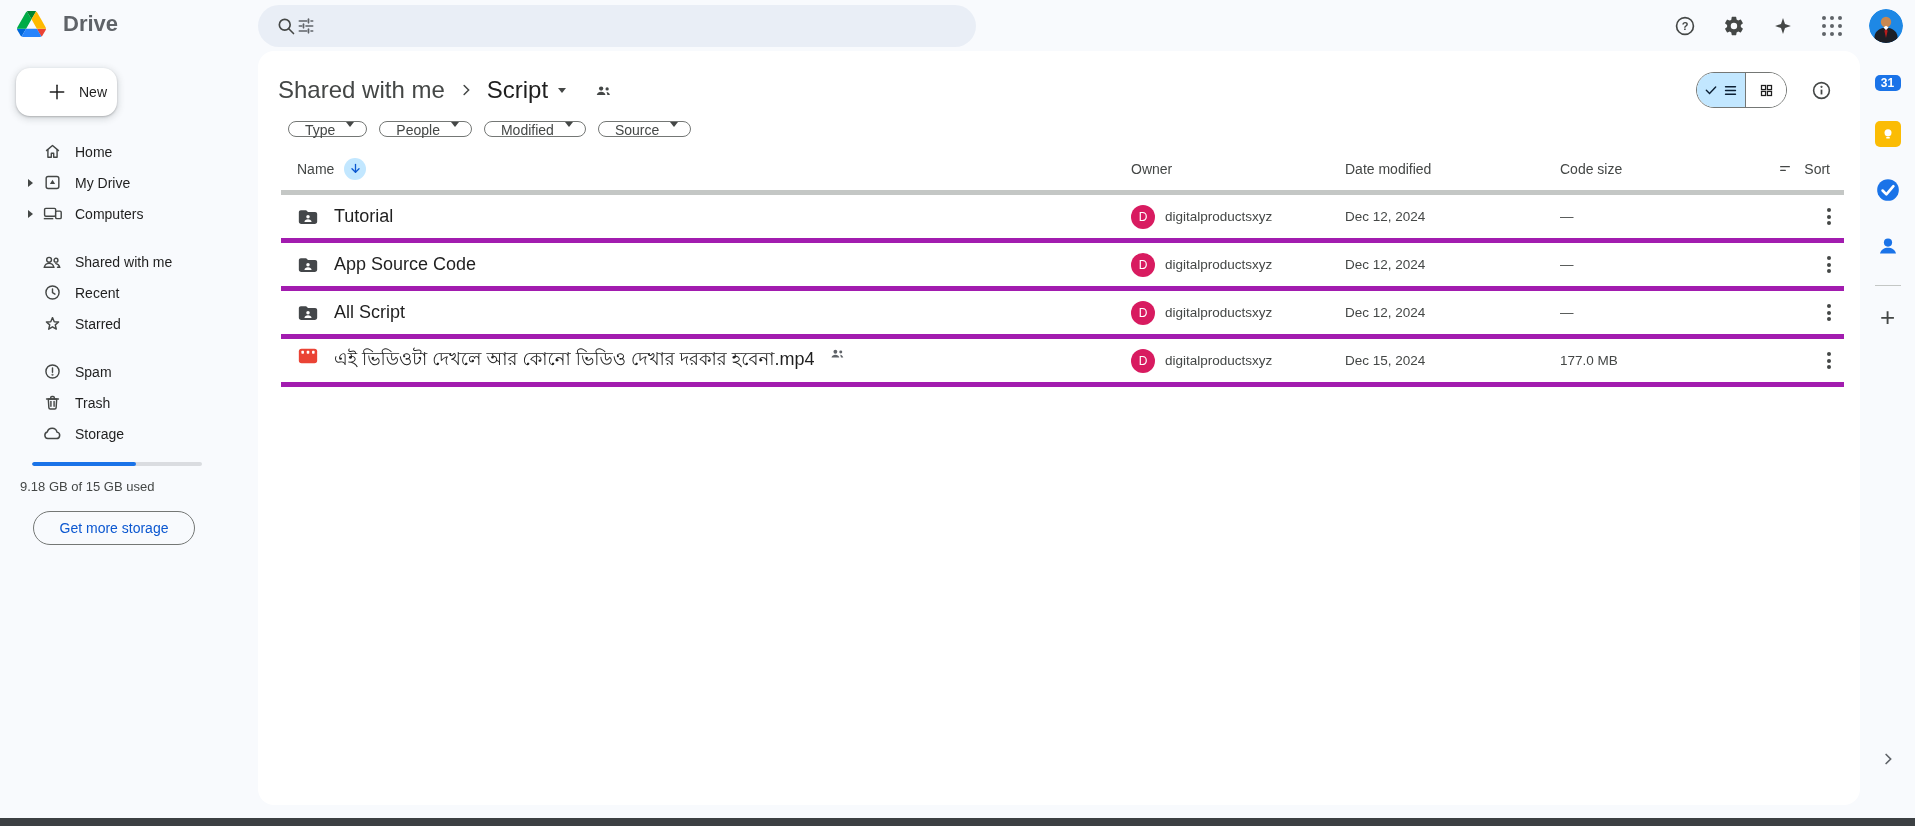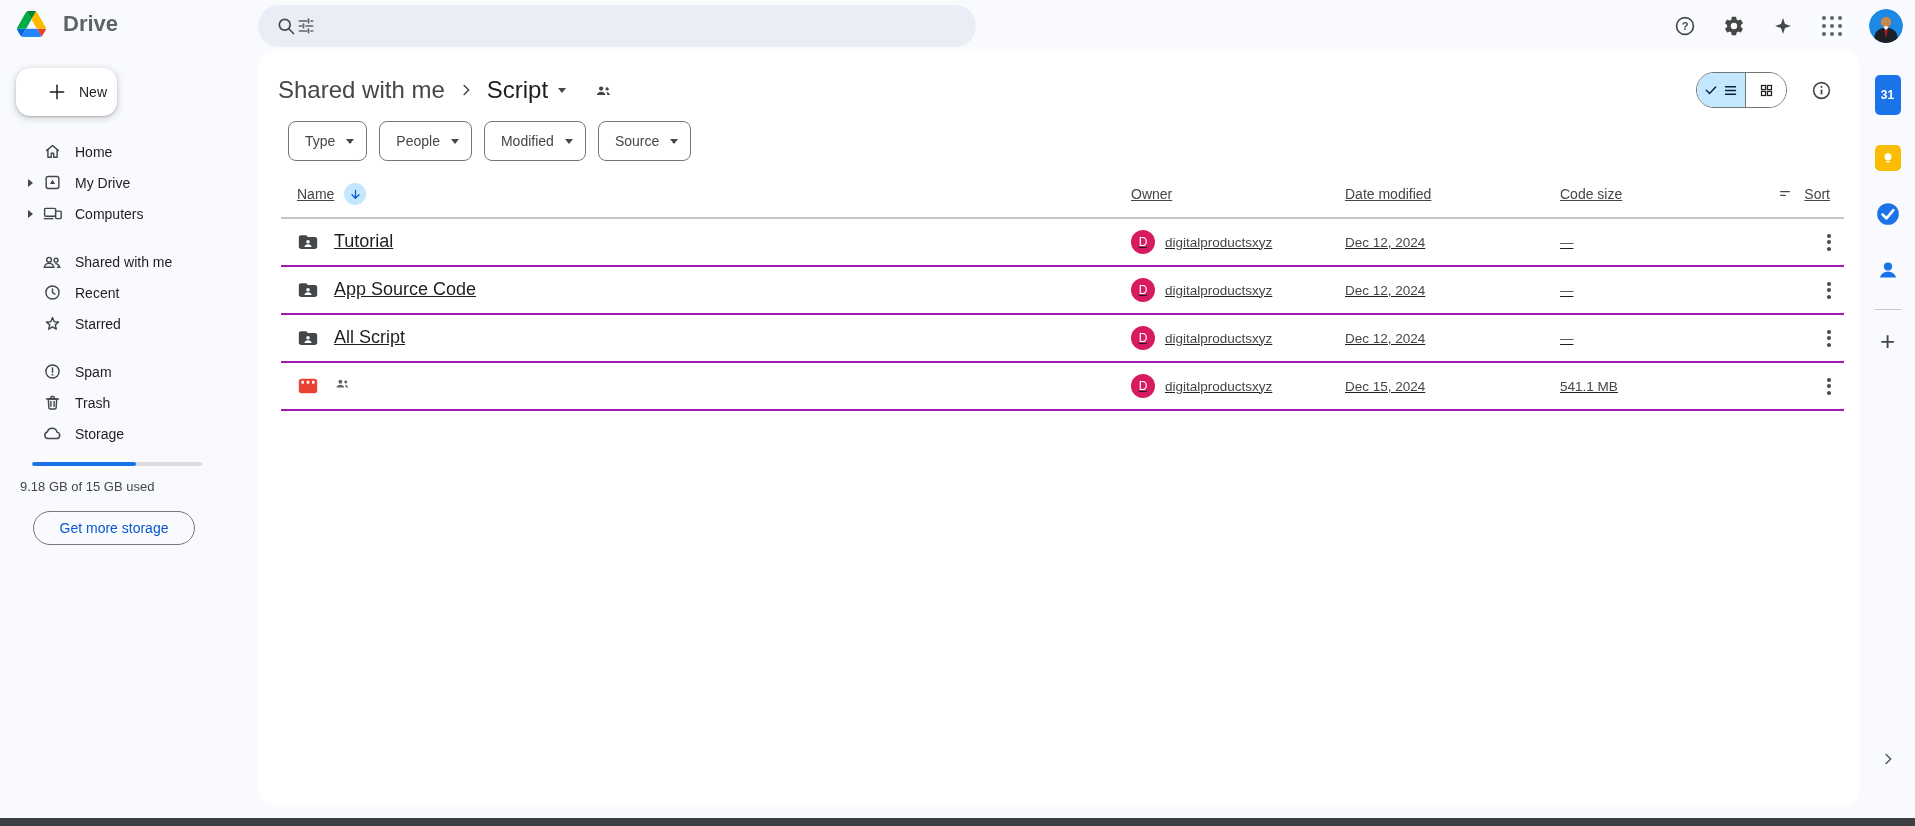--- a/index.html
+++ b/index.html
@@ -57,42 +57,42 @@
   .breadcrumb { display:flex; align-items:center; gap:12px; font-size:24px; color:#444746; }
   .bc-current-wrap { display:flex; align-items:center; gap:10px; color:#1f1f1f; cursor:pointer; }
   .caret-down { width:0; height:0; border-left:4.5px solid transparent; border-right:4.5px solid transparent; border-top:5.5px solid #444746; }
   .bc-share { margin-left:16px; cursor:pointer; }
   .view-toggle { margin-left:auto; display:flex; height:36px; border:1px solid #747775; border-radius:18px; overflow:hidden; }
   .vt-list { width:48px; background:#c2e7ff; display:flex; align-items:center; justify-content:center; gap:5px; cursor:pointer; }
   .vt-grid { width:41px; background:#fff; border-left:1px solid #747775; display:flex; align-items:center; justify-content:center; cursor:pointer; }
   .info-btn { margin-left:24px; cursor:pointer; }
 
   .chips-row { display:flex; gap:12px; padding-left:30px; margin-top:12px; }
-  .chip { height:40px; border:1px solid #747775; border-radius:8px; display:flex; align-items:center; gap:11px; padding:0 12px 0 16px; font-size:14px; color:#444746; background:#fff; cursor:pointer; }
+  .chip { height:16px; border:1px solid #747775; border-radius:8px; display:flex; gap:11px; padding:0 12px 0 16px; font-size:14px; color:#444746; background:#fff; cursor:pointer; }
 
   .table { margin:10px 16px 0 23px; }
   .thead, .trow {
     display:grid; grid-template-columns:834px 214px 215px 195px 1fr;
-    align-items:center; height:48px; padding-left:16px; border-bottom:2px solid #a21caf;text-decoration:underline;
+    align-items:center; height:48px; padding-left:16px; border-bottom:5px solid #a21caf;
   }
   .thead { font-size:14px; color:#444746; font-weight:500; border-bottom-color:#c4c7c5; }
   .name-head { display:flex; align-items:center; gap:10px; cursor:pointer; }
   .sort-circle { width:22px; height:22px; border-radius:50%; background:#c2e7ff; display:flex; align-items:center; justify-content:center; }
   .sort-head { justify-self:end; display:flex; align-items:flex-start; gap:10px; padding-right:14px; cursor:pointer; }
   .name-cell { display:flex; align-items:flex-start; gap:15px; font-size:18px; font-weight:500; color:#1f1f1f; }
   .owner-cell { display:flex; align-items:center; gap:10px; font-size:13.5px; color:#444746; }
   .owner-avatar { width:24px; height:24px; border-radius:50%; background:#d81b60; color:#fff; font-size:12px; font-weight:500; display:flex; align-items:center; justify-content:center; }
   .date-cell, .size-cell { font-size:13.5px; color:#444746; }
   .menu-cell { justify-self:end; padding-right:13px; cursor:pointer; }
   .vdots i { display:block; width:4px; height:4px; border-radius:50%; background:#444746; margin:2.5px 0; }
 
   
   .side-panel { position:absolute; right:0; top:51px; width:55px; bottom:8px; display:flex; flex-direction:column; align-items:center; }
   .sp-icon { cursor:pointer; }
-  .sp-cal { margin-top:24px; width:26px; height:40px; border-radius:5px; background:#1a73e8; color:#fff; font-size:12px; font-weight:700; display:flex; align-items:center; justify-content:center; }
+  .sp-cal { margin-top:24px; width:26px; height:16px; border-radius:5px; background:#1a73e8; color:#fff; font-size:12px; font-weight:700; display:flex; align-items:center; justify-content:center; }
   .sp-keep { margin-top:30px; width:26px; height:26px; border-radius:5px; background:#fbbc04; display:flex; align-items:center; justify-content:center; }
   .sp-tasks { margin-top:30px; }
   .sp-contacts { margin-top:31px; }
   .sp-divider { margin-top:27px; width:26px; height:1px; background:#c4c7c5; }
   .sp-plus { margin-top:19px; font-size:26px; font-weight:300; color:#444746; line-height:24px; cursor:pointer; }
   .sp-chevron { margin-top:auto; margin-bottom:50px; cursor:pointer; }
 
   .bottom-strip { position:absolute; left:0; right:0; bottom:0; height:8px; background:#3c4043; }
 </style>
 </head>
@@ -472,35 +472,36 @@
         <span>
           <svg width="22" height="22" viewBox="0 0 24 24">
               <rect x="2" y="4" width="20" height="16" rx="3" fill="#ea4335"></rect>
               <g fill="#fff">
                 <rect x="4.8" y="6.3" width="2.8" height="3.2" rx="0.7"></rect>
                 <rect x="10.6" y="6.3" width="2.8" height="3.2" rx="0.7"></rect>
                 <rect x="16.4" y="6.3" width="2.8" height="3.2" rx="0.7"></rect>
               </g>
             </svg>
         </span>
+        <span>এই ভিডিওটা দেখলে আর কোনো ভিডিও দেখার দরকার হবেনা.mp4</span>
         <span>
           <svg width="17" height="17" viewBox="0 0 24 24" fill="#5f6368">
               <circle cx="9" cy="9.5" r="2.7"></circle>
               <path d="M3.5 17.6c.6-2.6 2.9-4 5.5-4s4.9 1.4 5.5 4z"></path>
               <circle cx="16.6" cy="10" r="2.1"></circle>
               <path d="M15.9 13.9c2.1.4 3.7 1.7 4.2 3.7h-3.2z"></path>
             </svg>
         </span>
       </span>
       <span class="owner-cell">
         <span class="owner-avatar">D</span>
         <span>digitalproductsxyz</span>
       </span>
       <span class="date-cell">Dec 15, 2024</span>
-      <span class="size-cell">541.1 MB</span>
+      <span class="size-cell">177.0 MB</span>
       <span class="menu-cell"><span class="vdots"><i></i><i></i><i></i></span></span>
     </div>
   </div>
 </div>
 
 <div class="side-panel">
   <span class="sp-icon sp-cal">31</span>
   <span class="sp-icon sp-keep">
     <svg width="14" height="14" viewBox="0 0 24 24" fill="#fff">
         <circle cx="12" cy="10" r="6"></circle>

